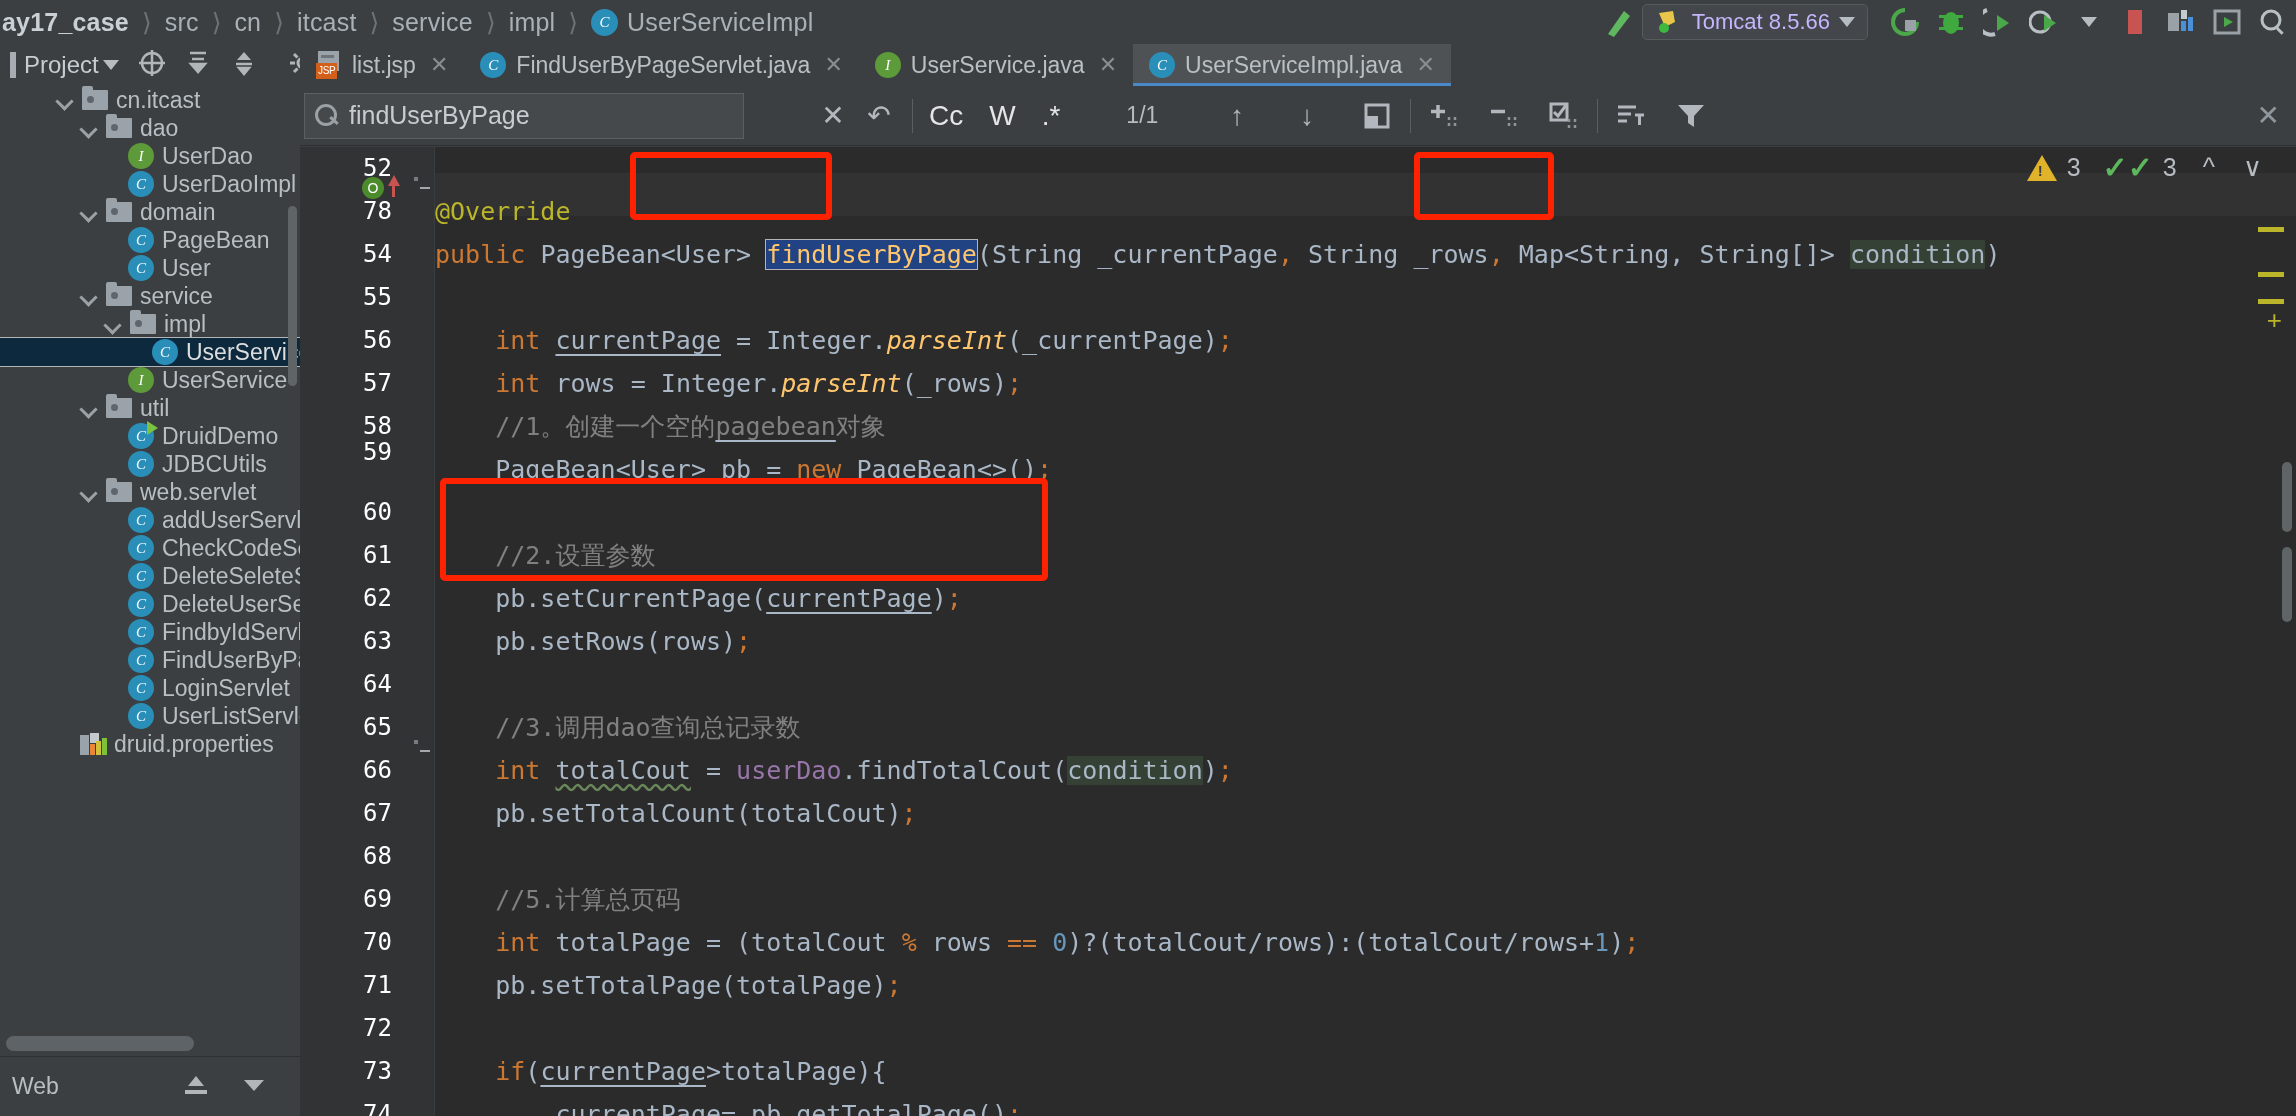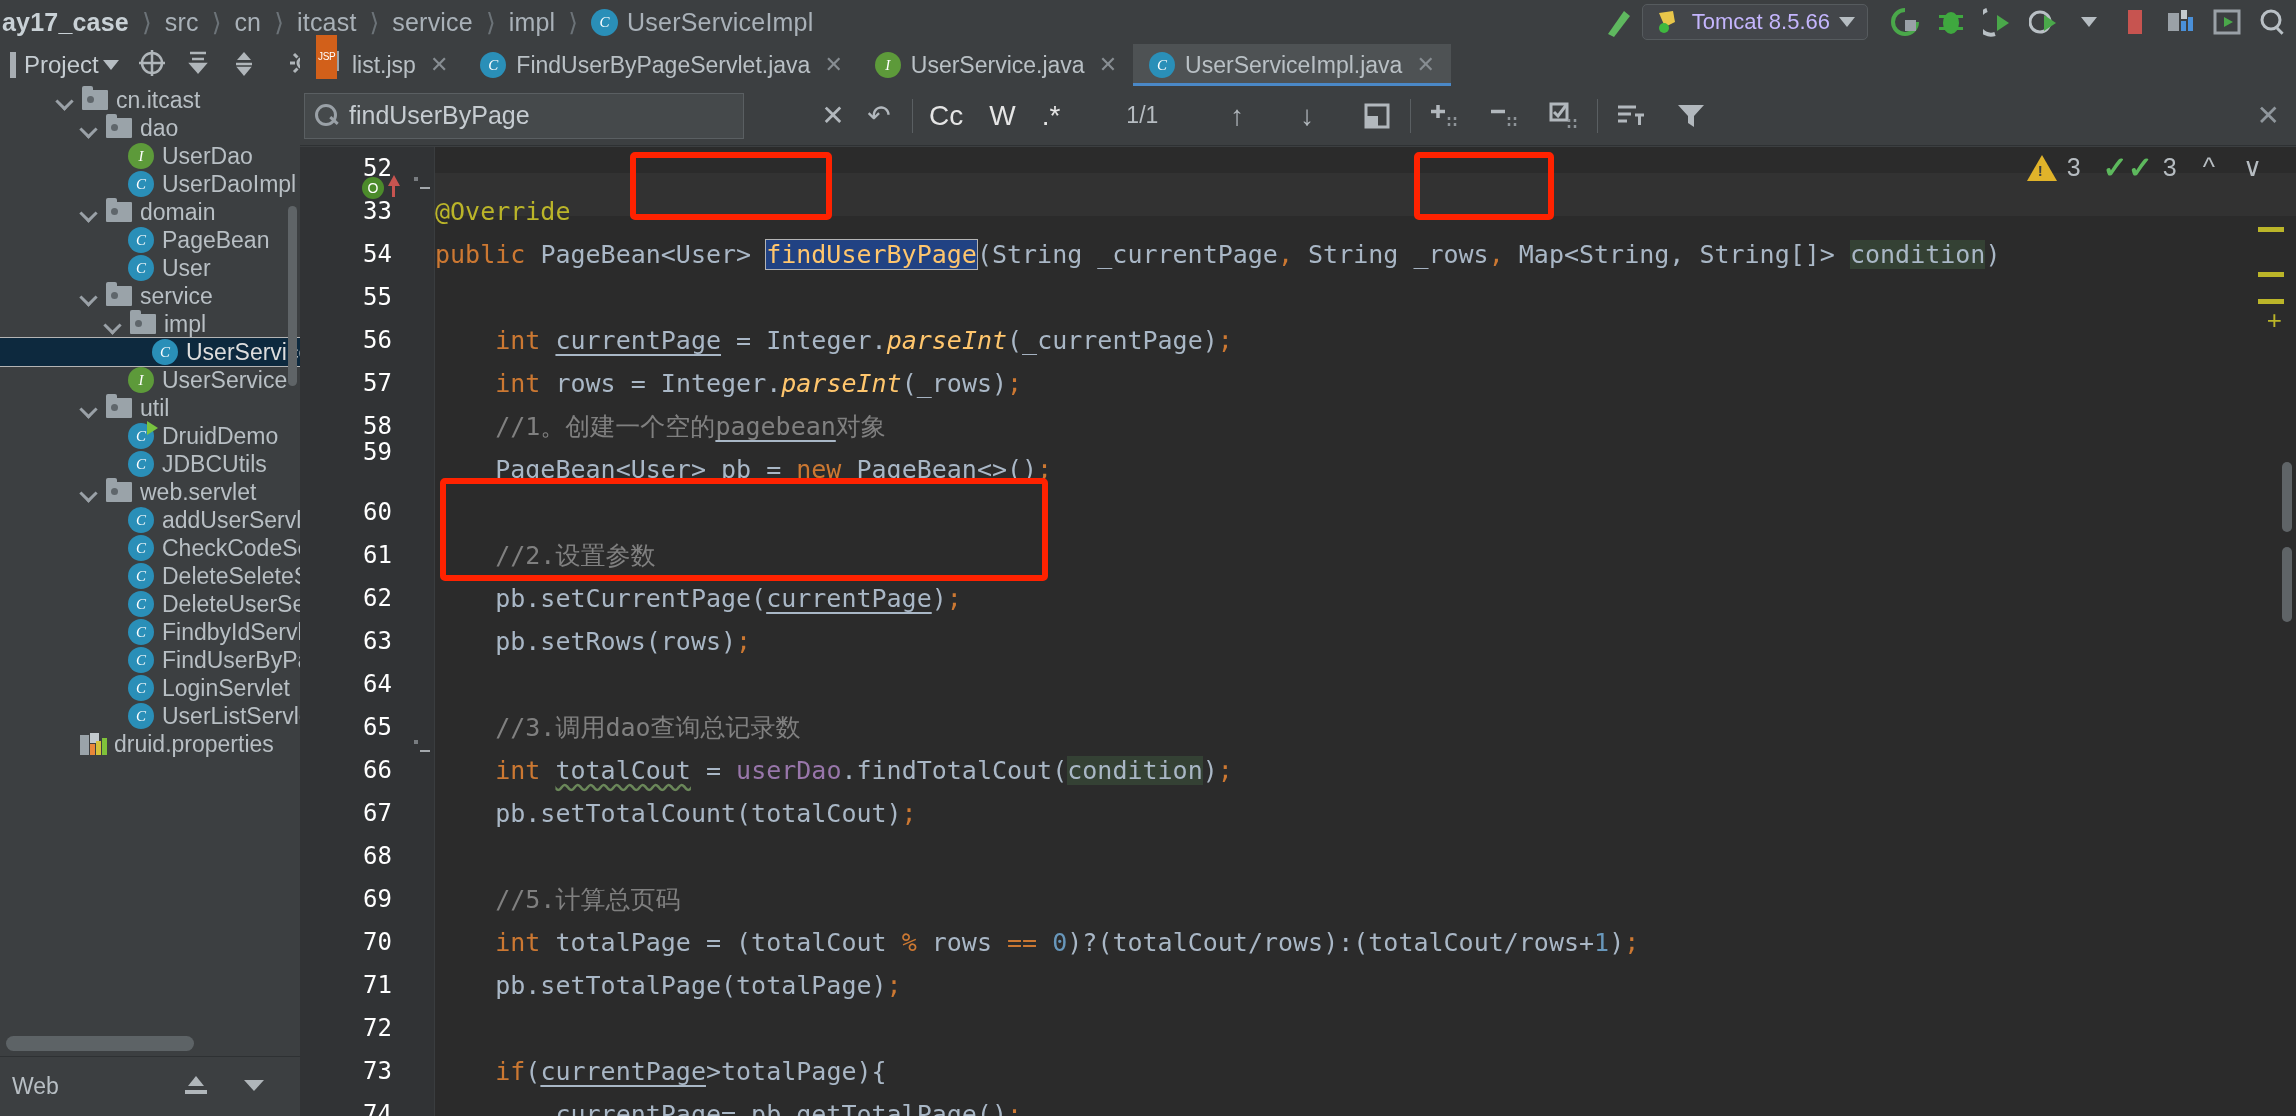--- a/index.html
+++ b/index.html
@@ -67,21 +67,21 @@
   .ico-c{ background:#2a8fb8; }
   .ico-i{ background:#5d9a3a; }
   .ico-jsp{
     width:26px;height:28px;position:relative;
   }
   .ico-jsp .sheet{ position:absolute;left:2px;top:0;width:21px;height:20px;background:#9aa3a9; }
   .ico-jsp .sheet:after{content:"";position:absolute;left:3px;top:4px;width:13px;height:3px;background:#6d757b;}
   .ico-jsp .badge{
     position:absolute;left:0;bottom:0;background:#d2601a;color:#fff;
     font-size:10px;font-family:"Liberation Sans",sans-serif;font-style:normal;
-    padding:17px 2px;letter-spacing:-.3px;line-height:1;
+    padding:3px 2px;letter-spacing:-.3px;line-height:1;
   }
 
   
   .findbar{
     position:absolute; left:300px; top:86px; width:1996px; height:60px;
     background:#3c3f41; display:flex; align-items:center;
     border-bottom:1px solid #2e3133;
   }
   .findfield{
     margin-left:4px; width:440px; height:46px; background:#45494b;
@@ -596,21 +596,21 @@
   </div>
 
   <div class="editor">
     <div class="gutter"></div>
     <div class="foldstrip"></div>
 
     <div class="cur-line" style="top:26px;"></div>
 
     <div id="gutter-nums">
         <div class="ln" style="top: 0px;">52</div>
-        <div class="ln" style="top: 43px;">33</div>
+        <div class="ln" style="top: 43px;">78</div>
         <div class="ln" style="top: 86px;">54</div>
         <div class="ln" style="top: 129px;">55</div>
         <div class="ln" style="top: 172px;">56</div>
         <div class="ln" style="top: 215px;">57</div>
         <div class="ln" style="top: 258px;">58</div>
         <div class="ln" style="top: 284px;">59</div>
         <div class="ln" style="top: 344px;">60</div>
         <div class="ln" style="top: 387px;">61</div>
         <div class="ln" style="top: 430px;">62</div>
         <div class="ln" style="top: 473px;">63</div>

